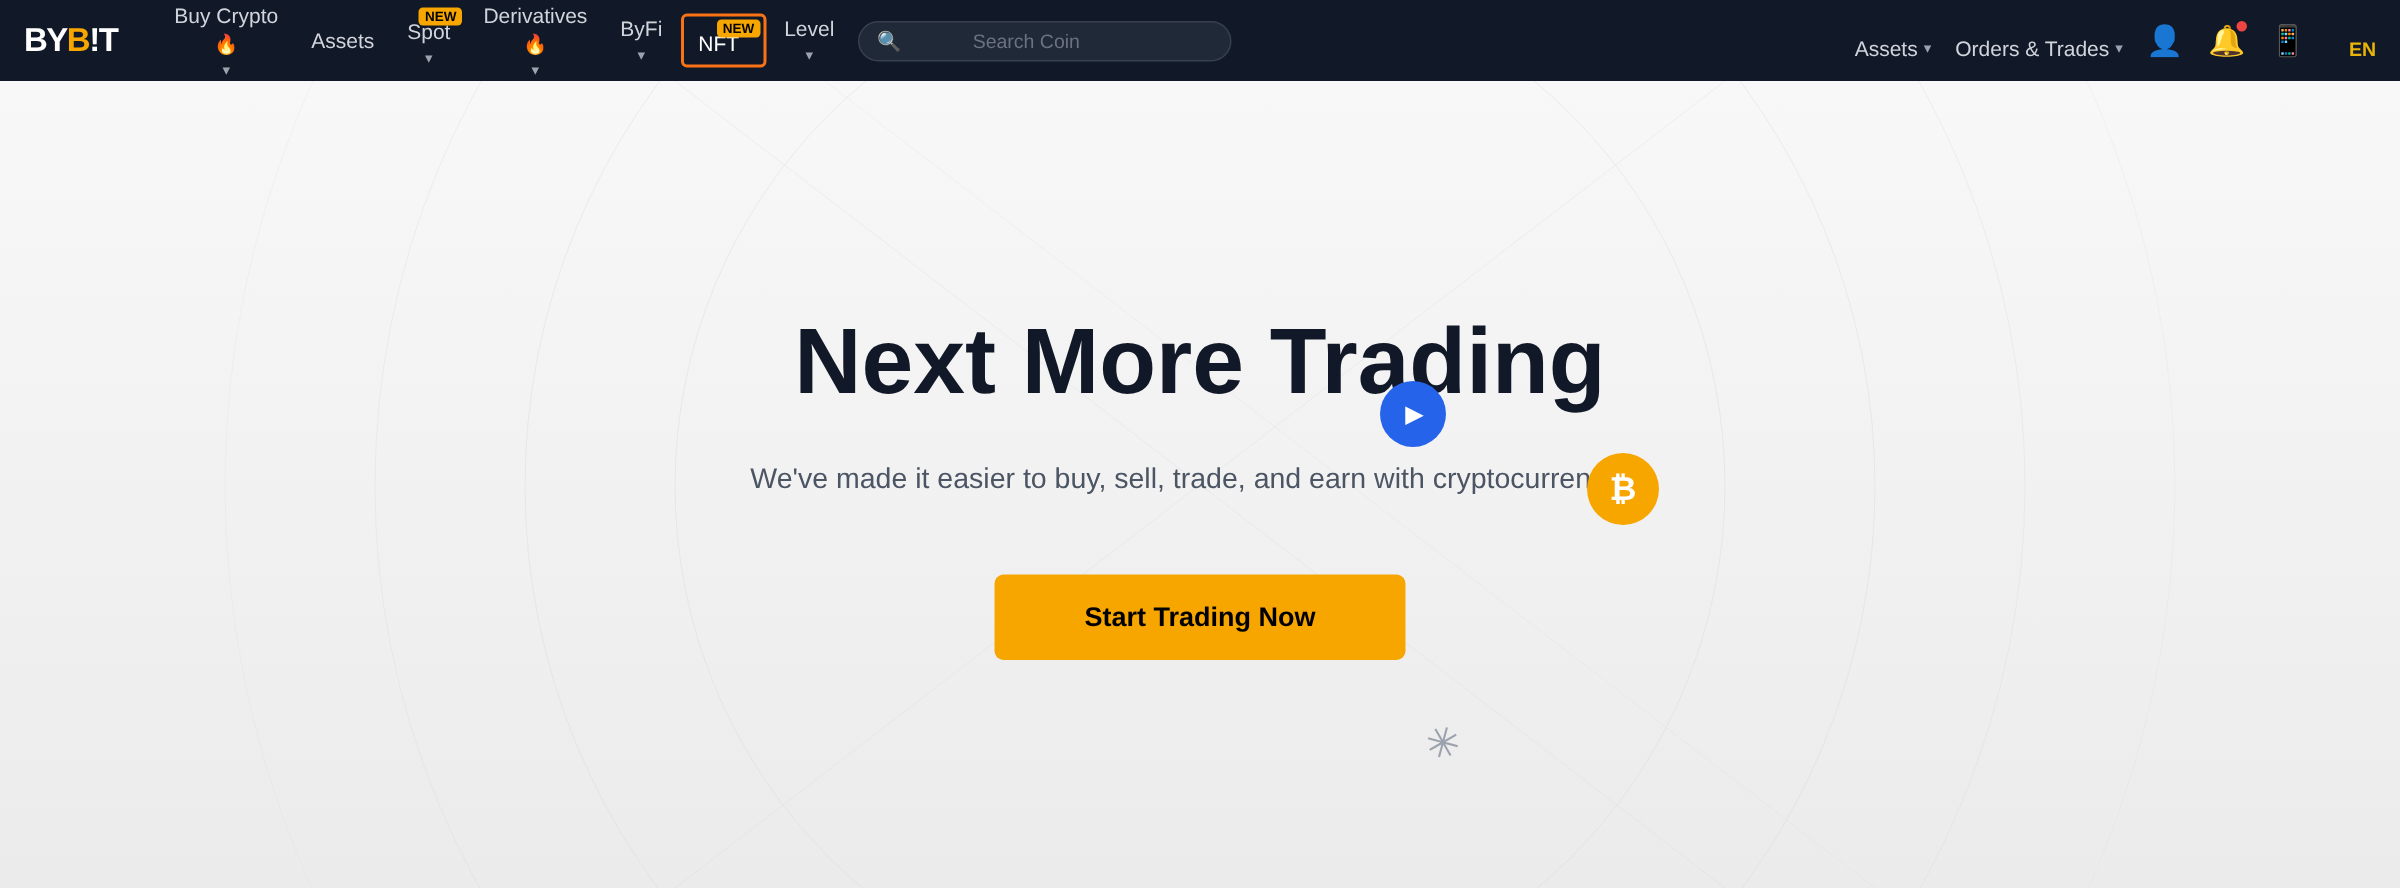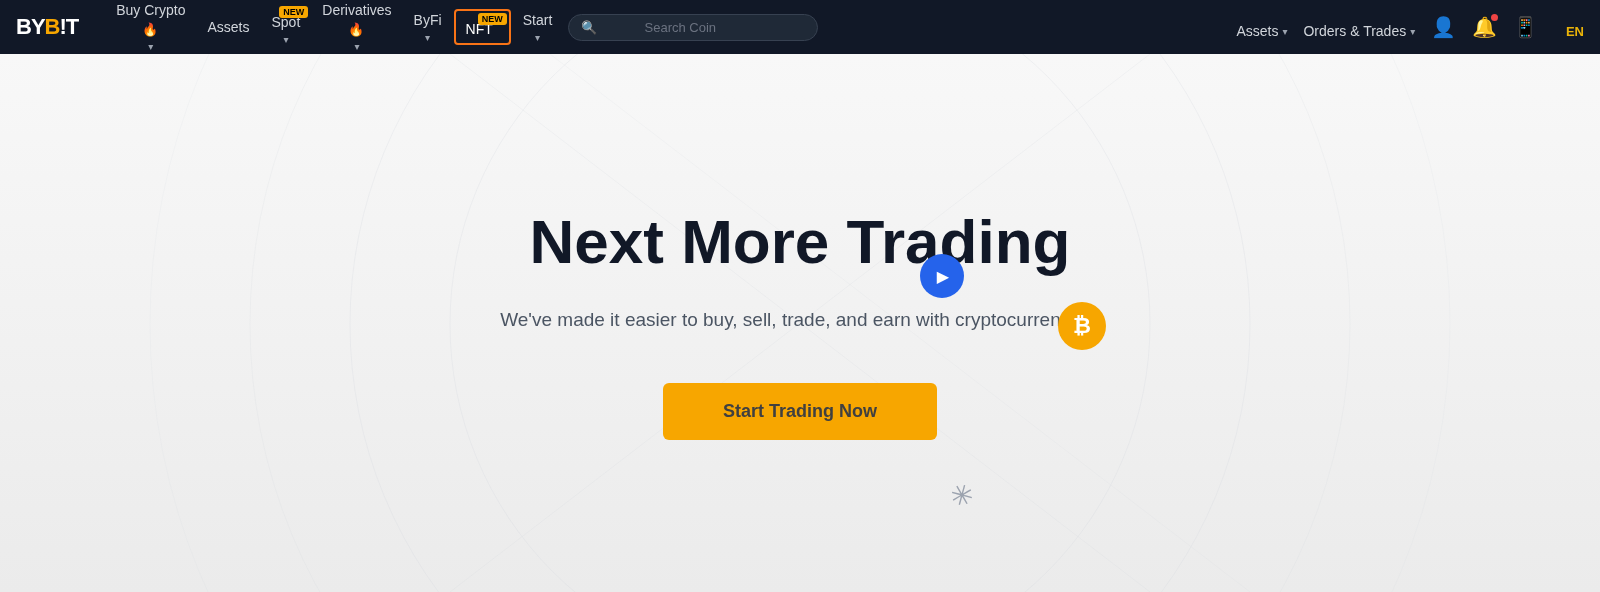--- a/index.html
+++ b/index.html
@@ -168,21 +168,21 @@
 
     .hero-subtitle {
       font-size: 19px;
       color: #4b5563;
       line-height: 1.6;
       margin-bottom: 48px;
     }
 
     .cta-button {
       background: #f7a600;
-      color: #404040;
+      color: #000000;
       font-size: 18px;
       font-weight: 700;
       padding: 18px 60px;
       border: none;
       border-radius: 6px;
       cursor: pointer;
       display: inline-block;
       transition: background 0.2s;
     }
 
@@ -278,21 +278,21 @@
       <span>ByFi</span>
       <span class="chevron">▾</span>
     </div>
 
     <div class="nav-item nft-active" style="position:relative; padding-top: 10px; padding-right: 16px;">
       <span class="new-badge">NEW</span>
       <span>NFT</span>
     </div>
 
     <div class="nav-item">
-      <span>Start</span>
+      <span>Level</span>
       <span class="chevron">▾</span>
     </div>
 
     <div class="search-box">
       <span class="search-icon">🔍</span>
       <input class="search-input" type="text" placeholder="Search Coin" style="">
     </div>
   </div>
 
   <div class="nav-right">

